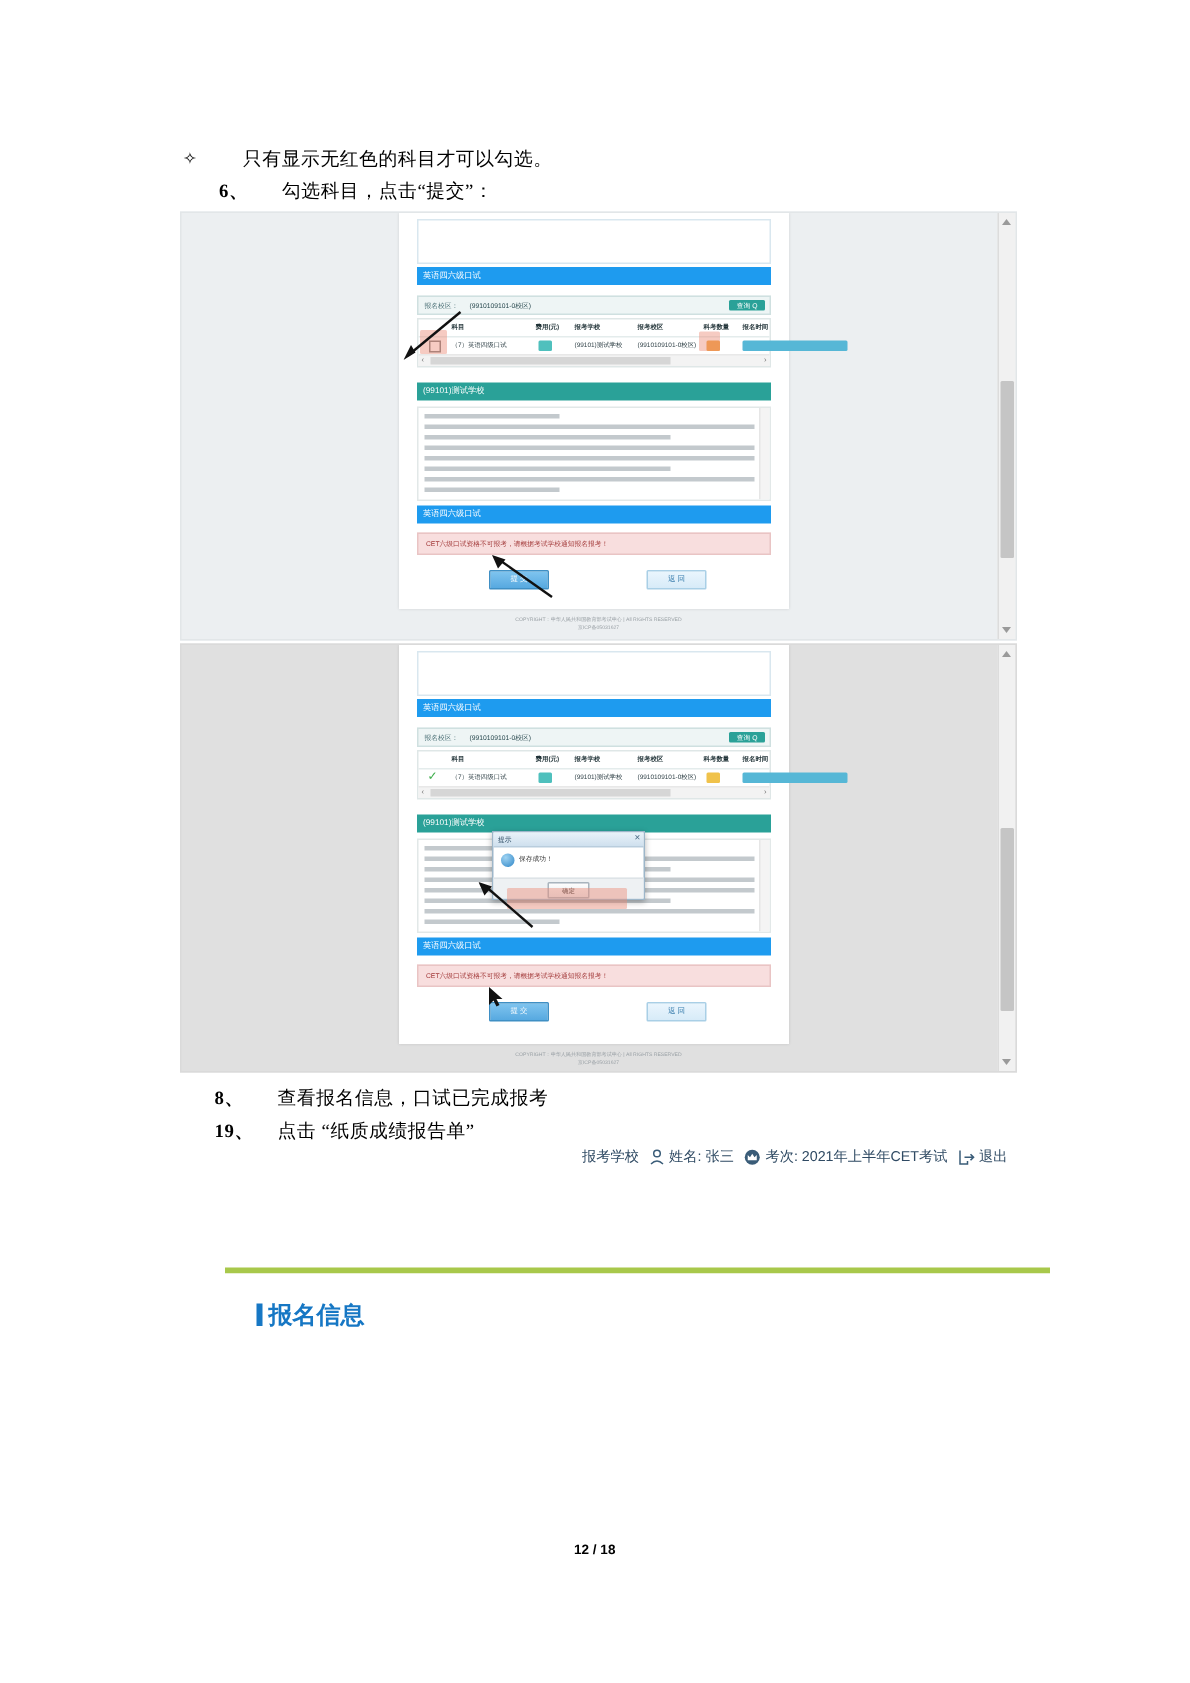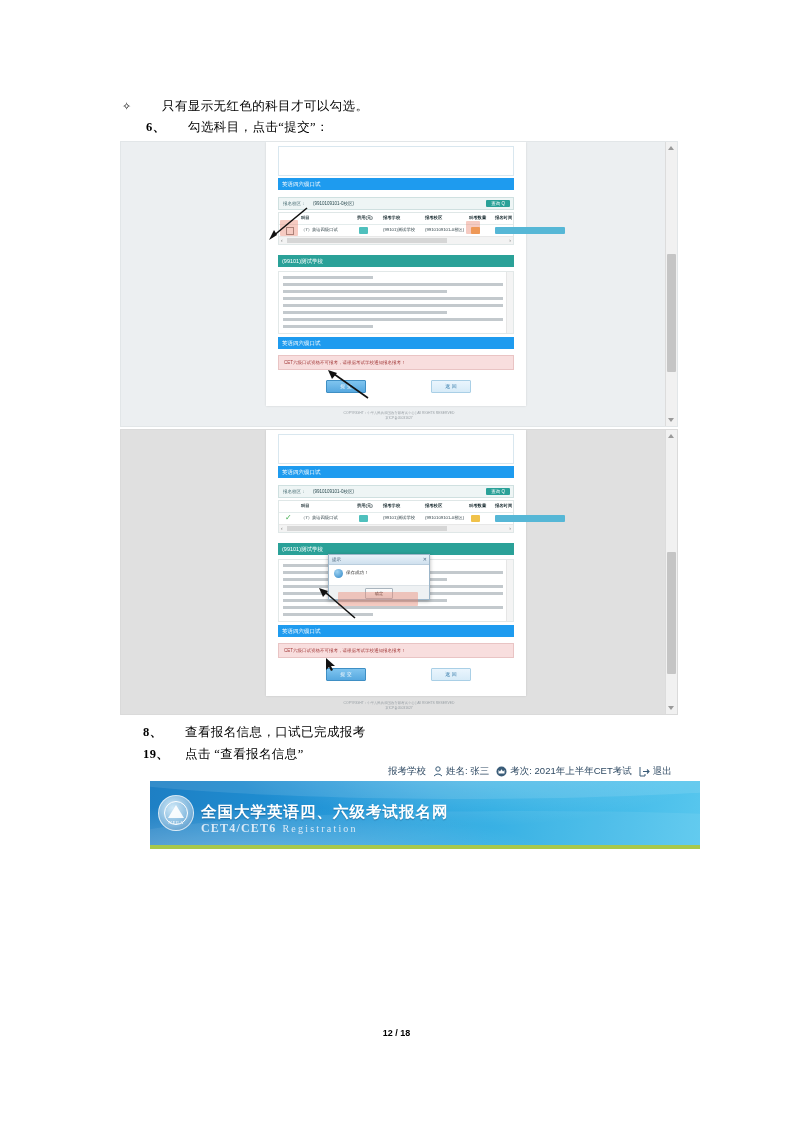--- a/index.html
+++ b/index.html
@@ -502,21 +502,21 @@
 <div class="bullet-sym" style="top:97px;">✧</div>
 <div class="doc-line" style="left:162px; top:97px;">只有显示无红色的科目才可以勾选。</div>
 
 <div class="doc-line num-label" style="left:146px; top:118px;">6、</div>
 <div class="doc-line" style="left:188px; top:118px;">勾选科目，点击“提交”：</div>
 
 <div class="doc-line num-label" style="left:143px; top:723px;">8、</div>
 <div class="doc-line" style="left:185px; top:723px;">查看报名信息，口试已完成报考</div>
 
 <div class="doc-line num-label" style="left:143px; top:745px;">19、</div>
-<div class="doc-line" style="left:185px; top:745px;">点击 “查看报名信息”</div>
+<div class="doc-line" style="left:185px; top:745px;">点击 “纸质成绩报告单”</div>
 
 <div class="shot shot-1">
 
   <div class="mini-scroll">
     <div class="arrow up"></div>
     <div class="thumb" style="top:112px; height:118px;"></div>
     <div class="arrow dn"></div>
   </div>
 
   <div class="page-card s1-card">
@@ -724,33 +724,24 @@
       <span class="it">
         <svg width="11" height="11" viewBox="0 0 11 11">
           <path d="M1 1 L1 10 L6 10 L6 8" fill="none" stroke="#3a5c78" stroke-width="1"></path>
           <path d="M4 5.5 L10 5.5 M8 3.5 L10 5.5 L8 7.5" fill="none" stroke="#3a5c78" stroke-width="1.1"></path>
         </svg>
         <span>退出</span>
       </span>
     </div>
   </div>
 
-  <div class="cet-banner">
-    <div class="wave w1"></div>
-    <div class="wave w2"></div>
-
-    <div class="cet-logo">
-      <div class="ring"></div>
-      <div class="tri"></div>
-      <div class="abbr">NEEA</div>
-    </div>
-
-    <div class="cet-title-zh">全国大学英语四、六级考试报名网</div>
-    <div class="cet-title-en">
-      <span>CET4/CET6</span><span class="reg">Registration</span>
-    </div>
-  </div>
 
   <div class="cet-greenline"></div>
 
+  <div class="cet-body">
+    <div class="cet-section-title">
+      <span class="mark"></span><span>报名信息</span>
+    </div>
+
+  </div>
 </div>
 
 <div class="page-number">12 / 18</div>
 
 </body></html>

